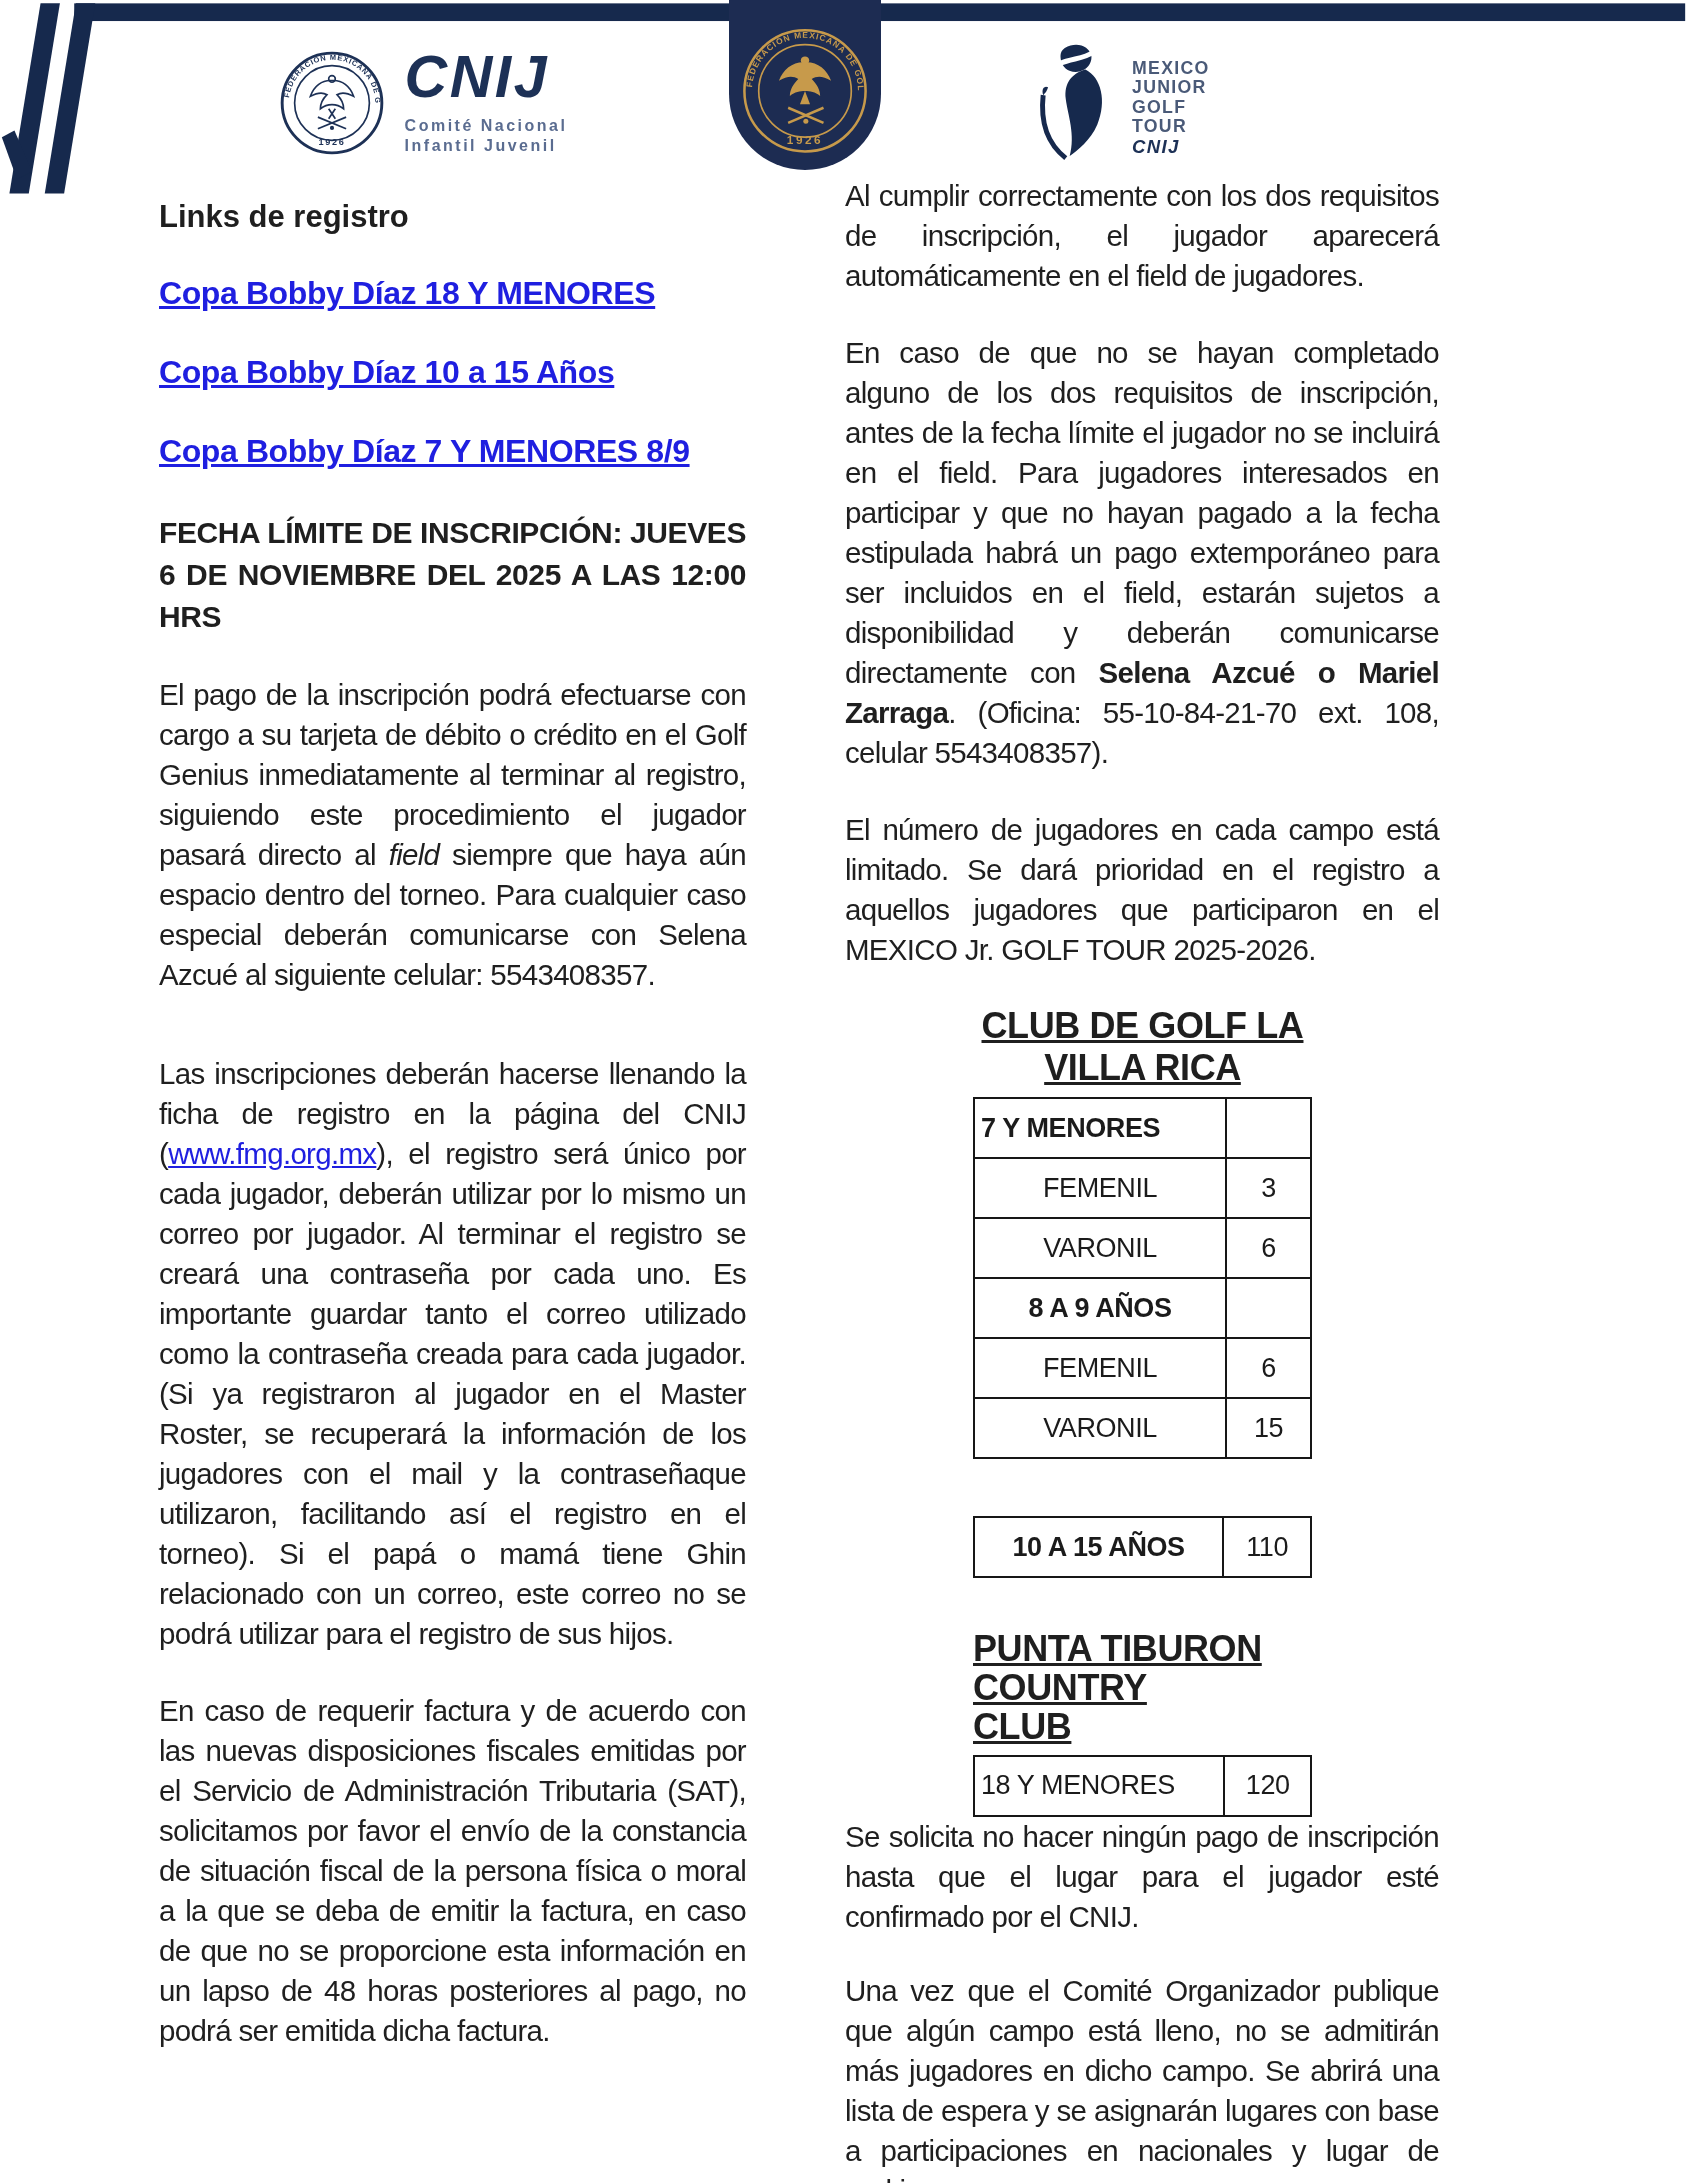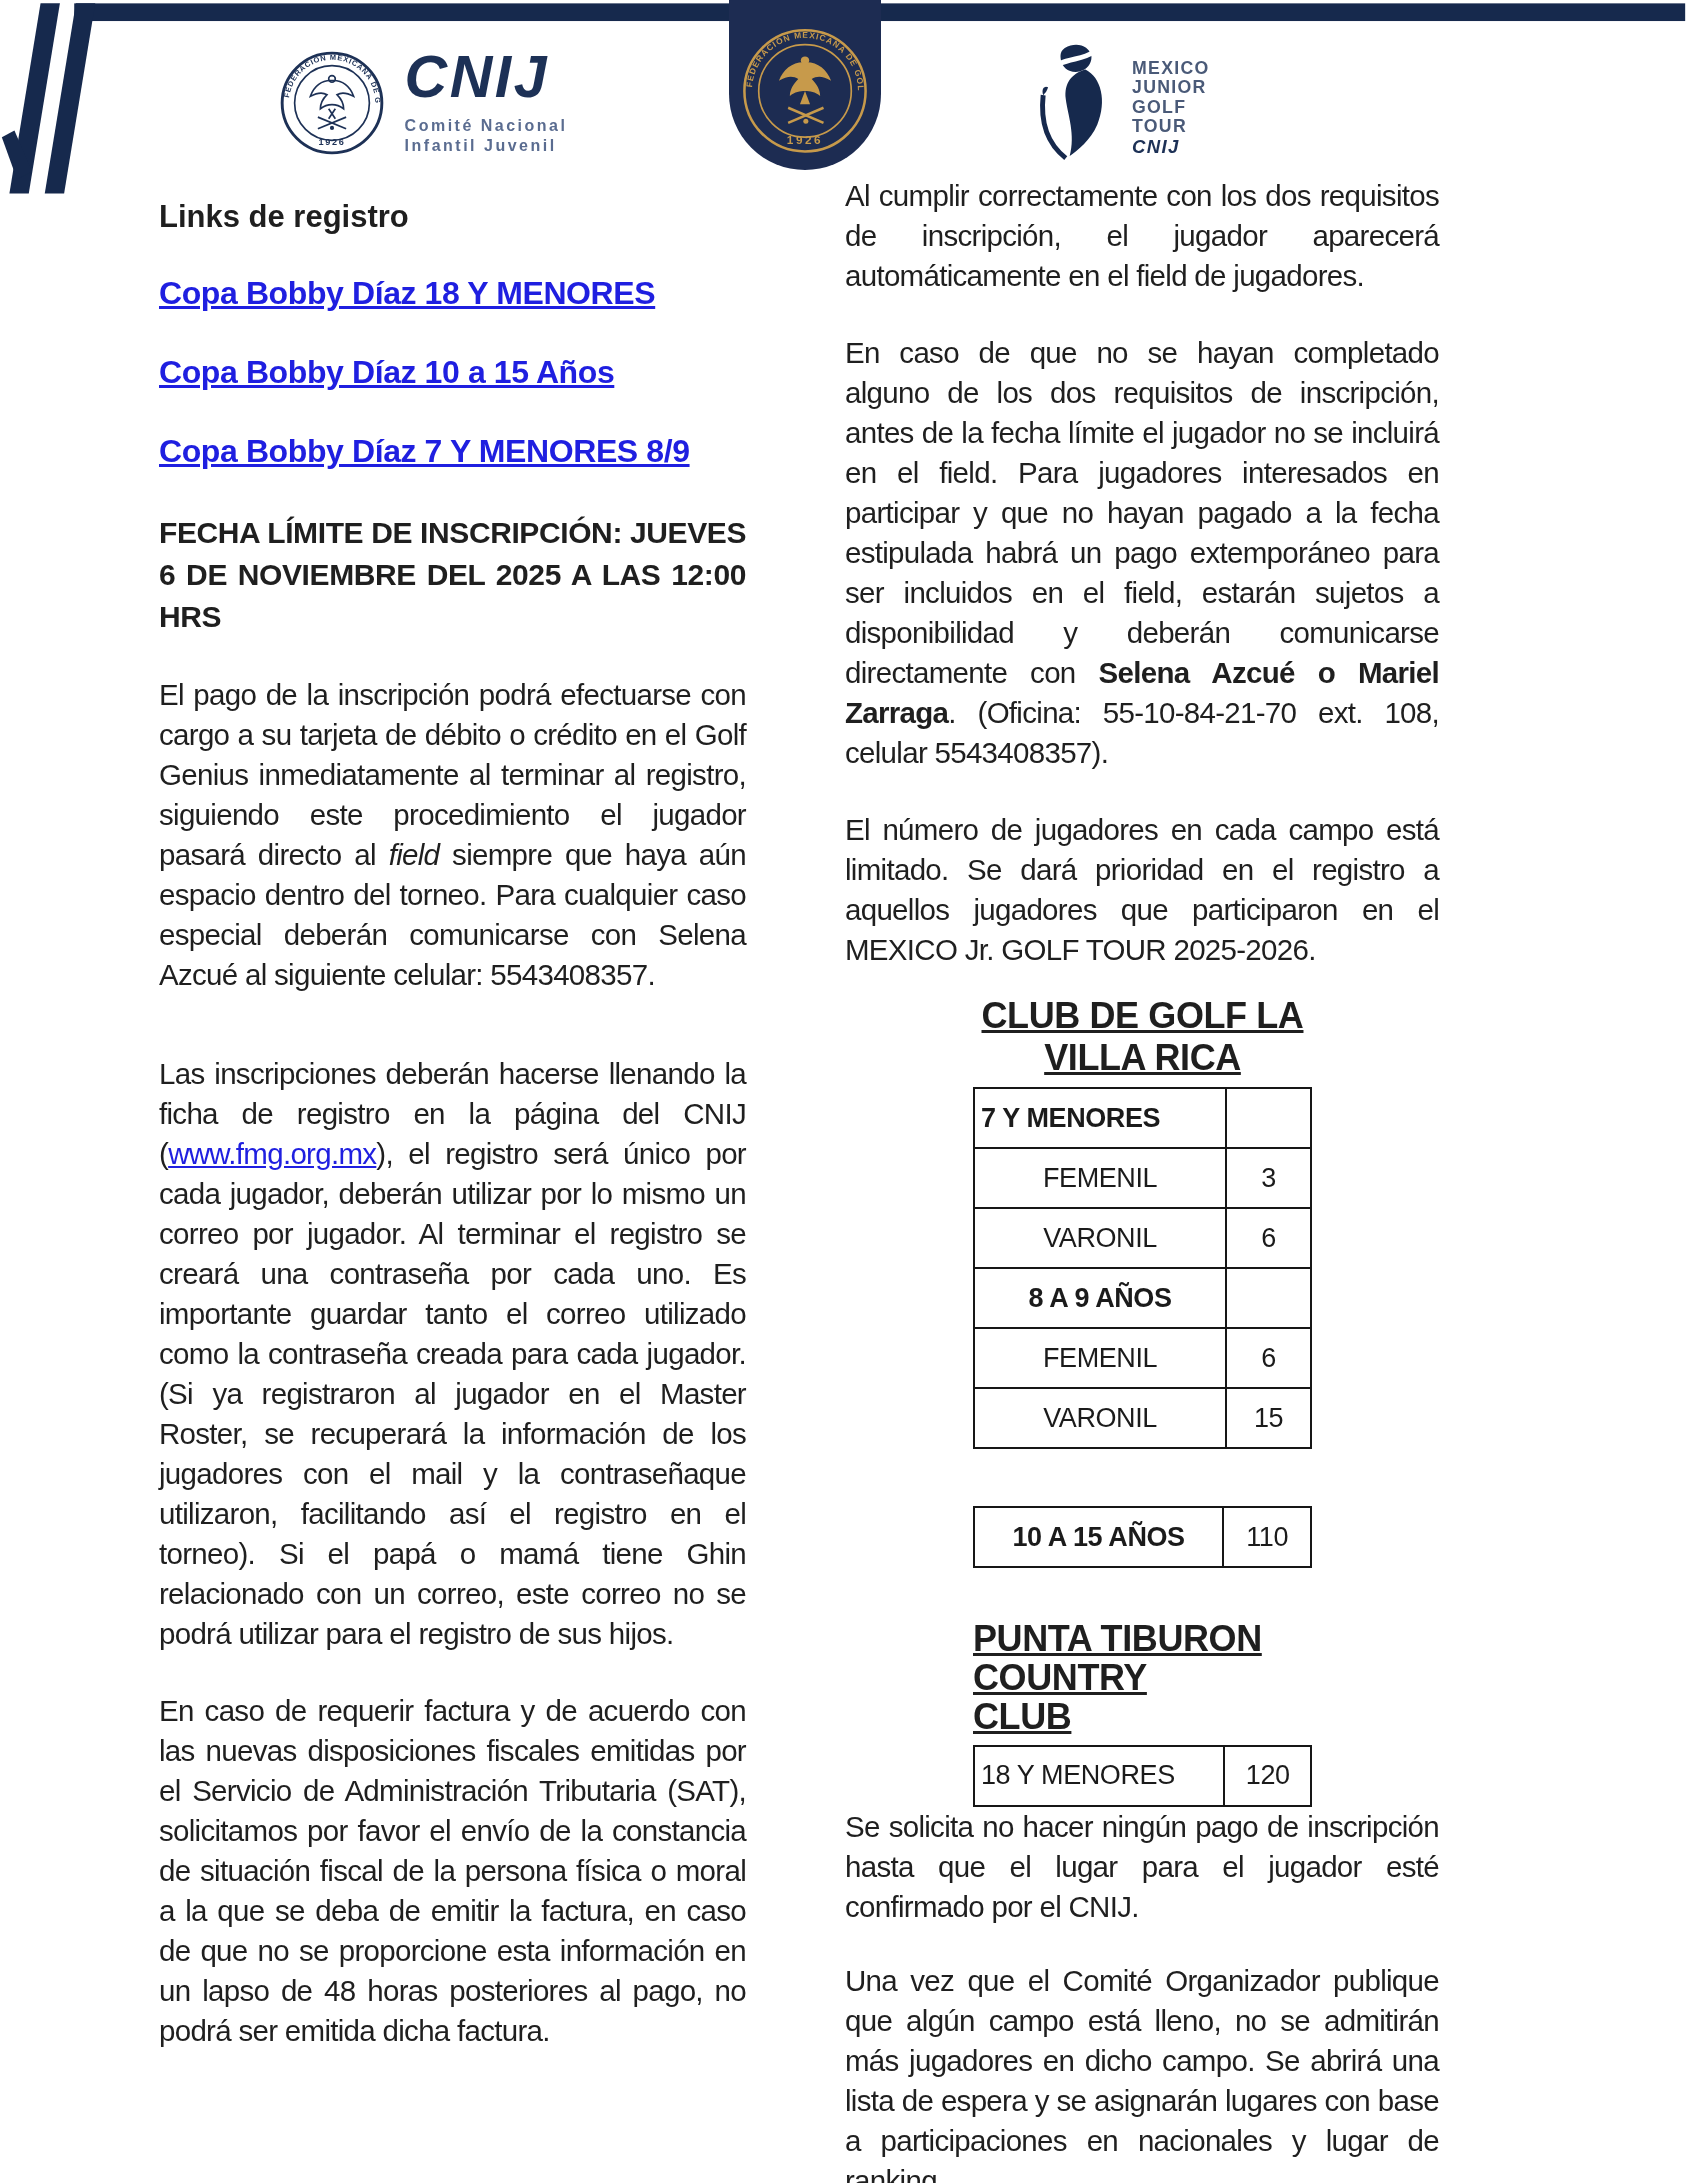--- a/index.html
+++ b/index.html
@@ -153,21 +153,21 @@
     <p class="body-p"><span>Las inscripciones deberán hacerse llenando la ficha de registro en la página del CNIJ (</span><a class="inline-link">www.fmg.org.mx</a><span>), el registro será único por cada jugador, deberán utilizar por lo mismo un correo por jugador. Al terminar el registro se creará una contraseña por cada uno. Es importante guardar tanto el correo utilizado como la contraseña creada para cada jugador. (Si ya registraron al jugador en el Master Roster, se recuperará la información de los jugadores con el mail y la contraseñaque utilizaron, facilitando así el registro en el torneo). Si el papá o mamá tiene Ghin relacionado con un correo, este correo no se podrá utilizar para el registro de sus hijos.</span></p>
 
     <p class="body-p no-gap">En caso de requerir factura y de acuerdo con las nuevas disposiciones fiscales emitidas por el Servicio de Administración Tributaria (SAT), solicitamos por favor el envío de la constancia de situación fiscal de la persona física o moral a la que se deba de emitir la factura, en caso de que no se proporcione esta información en un lapso de 48 horas posteriores al pago, no podrá ser emitida dicha factura.</p>
   </div>
 
   <div class="col col-right">
     <p class="body-p">Al cumplir correctamente con los dos requisitos de inscripción, el jugador aparecerá automáticamente en el field de jugadores.</p>
 
     <p class="body-p"><span>En caso de que no se hayan completado alguno de los dos requisitos de inscripción, antes de la fecha límite el jugador no se incluirá en el field. Para jugadores interesados en participar y que no hayan pagado a la fecha estipulada habrá un pago extemporáneo para ser incluidos en el field, estarán sujetos a disponibilidad y deberán comunicarse directamente con </span><span class="strong">Selena Azcué o Mariel Zarraga</span><span>. (Oficina: 55-10-84-21-70 ext. 108, celular 5543408357).</span></p>
 
-    <p class="body-p" style="margin-bottom:25px;">El número de jugadores en cada campo está limitado. Se dará prioridad en el registro a aquellos jugadores que participaron en el MEXICO Jr. GOLF TOUR 2025-2026.</p>
+    <p class="body-p" style="margin-bottom:35px;">El número de jugadores en cada campo está limitado. Se dará prioridad en el registro a aquellos jugadores que participaron en el MEXICO Jr. GOLF TOUR 2025-2026.</p>
 
     <div class="tbl-block">
       <div class="tbl-title">CLUB DE GOLF LA VILLA RICA</div>
       <table class="tbl">
         <tbody>
             <tr>
               <td class="lbl head-left">7 Y MENORES</td>
               <td class="val"></td>
             </tr>
         <tr>

